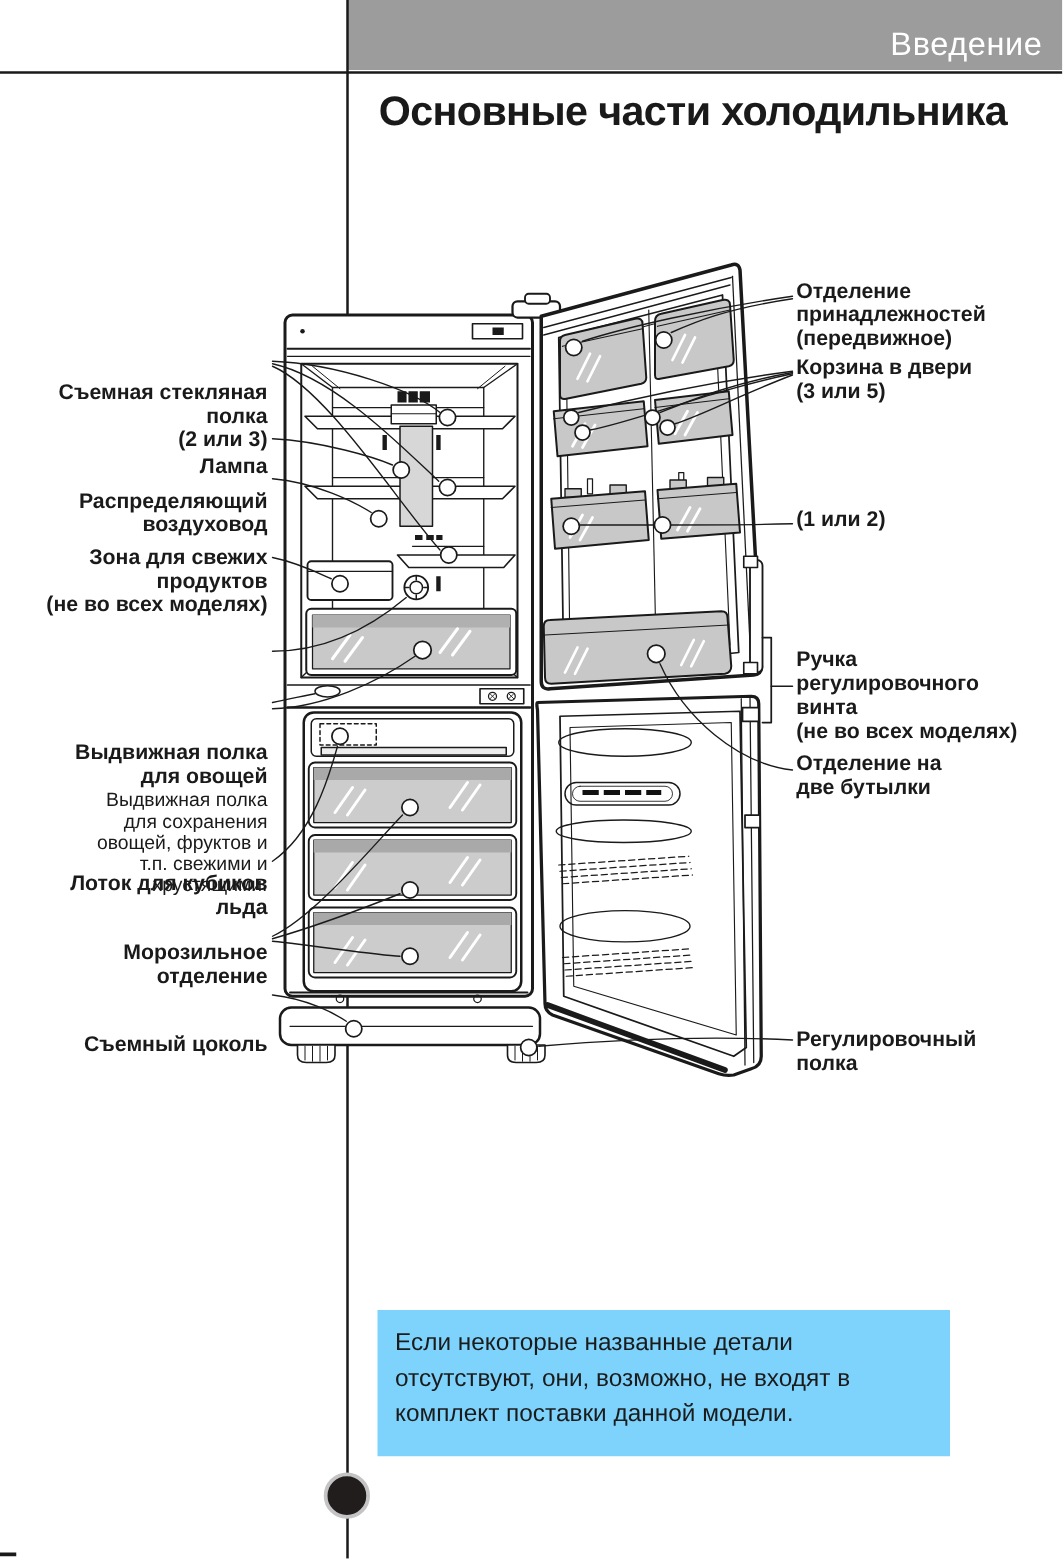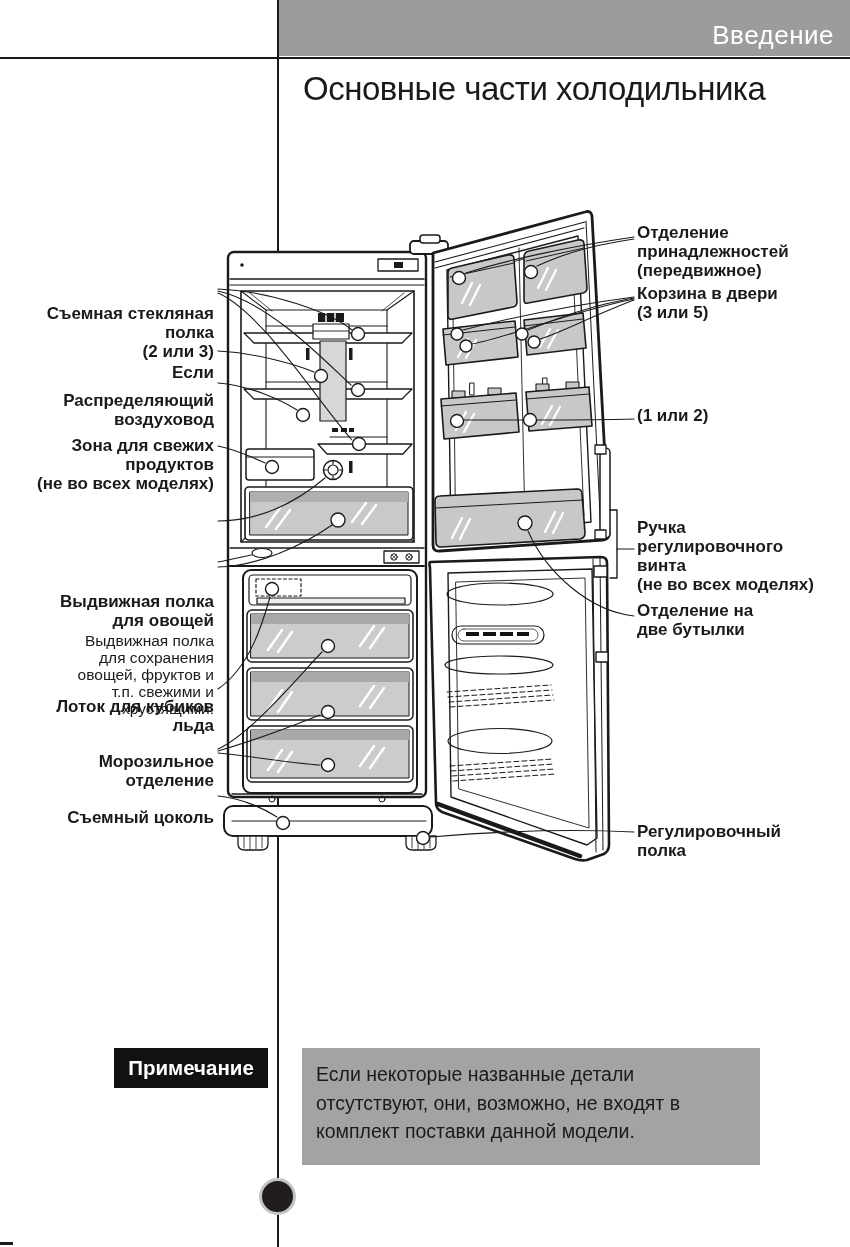--- a/index.html
+++ b/index.html
@@ -5,31 +5,31 @@
   html,body{margin:0;padding:0;background:#fff;}
   .page{position:relative;width:850px;height:1247px;background:#fff;overflow:hidden;
         font-family:"Liberation Sans",sans-serif;color:#1a1a1a;}
   .abs{position:absolute;}
   .header-bar{left:278px;top:0;width:572px;height:56px;background:#9c9c9c;
               display:flex;align-items:flex-end;justify-content:flex-end;
               padding:0 16px 5px 0;box-sizing:border-box;}
   .header-bar span{color:#fff;font-size:26px;letter-spacing:.5px;}
   .v-divider{left:277px;top:0;width:2px;height:1247px;background:#1a1a1a;}
   .h-rule{left:0;top:57px;width:850px;height:2px;background:#1a1a1a;}
-  .page-title{left:303px;top:70px;width:540px;font-size:33px;font-weight:normal;
+  .page-title{left:303px;top:70px;width:540px;font-size:33px;font-weight:bold;
               letter-spacing:-0.5px;white-space:nowrap;}
   .dlabel{font-size:17px;font-weight:bold;line-height:19px;white-space:pre-line;}
   .dlabel-l{right:636px;width:215px;text-align:right;margin-top:22px;}
   .dlabel-r{left:637px;width:205px;text-align:left;}
   .dlabel .desc{display:block;font-weight:normal;font-size:15.5px;line-height:17px;
                 margin-top:2px;white-space:pre-line;}
   .note-label{left:114px;top:1048px;width:154px;height:40px;background:#111;
               color:#fff;font-size:20.5px;font-weight:bold;display:flex;
               align-items:center;justify-content:center;}
-  .note-box{left:302px;top:1048px;width:458px;height:117px;background:#a3a3a3;
+  .note-box{left:302px;top:1048px;width:458px;height:117px;background:#7dd3fc;
             box-sizing:border-box;padding:12px 15px 0 14px;font-size:19.5px;
             line-height:28.5px;color:#1b1b1b;white-space:pre-line;}
   .page-dot{left:259px;top:1178px;width:37px;height:37px;border-radius:50%;
             background:#211d1d;border:3px solid #c4c4c4;box-sizing:border-box;}
   .corner-tick{left:0;top:1242px;width:13px;height:3px;background:#1a1a1a;}
   svg{position:absolute;left:0;top:0;}
 </style>
 </head>
 <body>
 
@@ -243,56 +243,55 @@
           <circle cx="530" cy="420" r="6.5"></circle>
         <circle cx="525" cy="523" r="7"></circle>
           <circle cx="423" cy="838" r="6.5"></circle>
       </g>
     </g>
   </svg>
 
   <div class="abs dlabel dlabel-l" style="top:282px">Съемная стекляная
 полка
 (2 или 3)</div>
-  <div class="abs dlabel dlabel-l" style="top:341px">Если</div>
+  <div class="abs dlabel dlabel-l" style="top:341px">Лампа</div>
   <div class="abs dlabel dlabel-l" style="top:369px">Распределяющий
 воздуховод</div>
   <div class="abs dlabel dlabel-l" style="top:414px">Зона для свежих
 продуктов
 (не во всех моделях)</div>
   <div class="abs dlabel dlabel-l" style="top:551px">
     <span style="white-space:pre-line">Выдвижная полка
 для овощей</span>
     <span class="desc">Выдвижная полка
 для сохранения
 овощей, фруктов и
 т.п. свежими и
 хрустящими.</span>
   </div>
   <div class="abs dlabel dlabel-l" style="top:675px">Лоток для кубиков
 льда</div>
   <div class="abs dlabel dlabel-l" style="top:730px">Морозильное
 отделение</div>
-  <div class="abs dlabel dlabel-l" style="top:786px">Съемный цоколь</div>
+  <div class="abs dlabel dlabel-l" style="top:804px">Съемный цоколь</div>
 
   <div class="abs dlabel dlabel-r" style="top:223px">Отделение
 принадлежностей
 (передвижное)</div>
   <div class="abs dlabel dlabel-r" style="top:284px">Корзина в двери
 (3 или 5)</div>
   <div class="abs dlabel dlabel-r" style="top:406px">(1 или 2)</div>
   <div class="abs dlabel dlabel-r" style="top:518px">Ручка
 регулировочного
 винта
 (не во всех моделях)</div>
   <div class="abs dlabel dlabel-r" style="top:601px">Отделение на
 две бутылки</div>
   <div class="abs dlabel dlabel-r" style="top:822px">Регулировочный
 полка</div>
 
-  <div class="abs note-label">Примечание</div>
   <div class="abs note-box">Если некоторые названные детали
 отсутствуют, они, возможно, не входят в
 комплект поставки данной модели.</div>
 
   <div class="abs page-dot"></div>
   <div class="abs corner-tick"></div>
 </div>
 
 </body></html>

